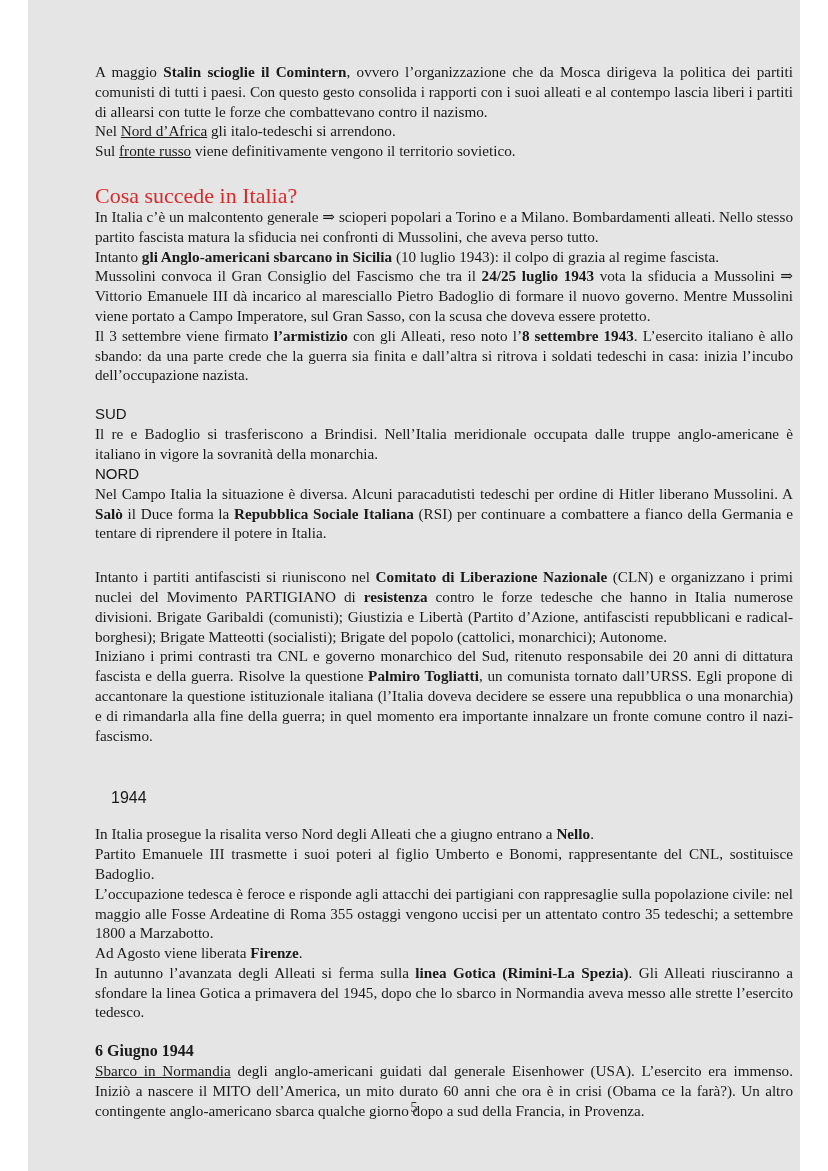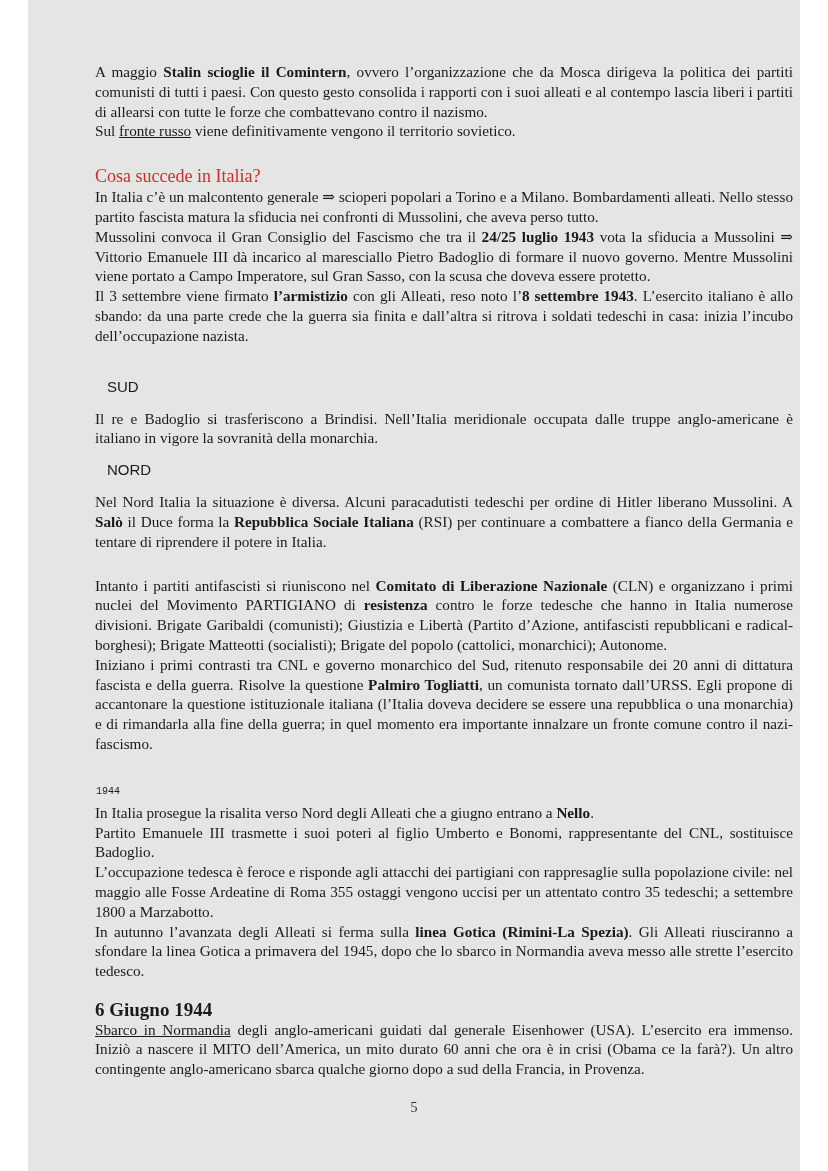--- a/index.html
+++ b/index.html
@@ -36,45 +36,45 @@
   b, .b {
     font-weight: bold;
   }
   .u {
     text-decoration: underline;
     text-underline-offset: 1px;
   }
   .heading-red {
     margin: 0;
     font-family: "Liberation Serif", "DejaVu Serif", serif;
-    font-size: 18px;
+    font-size: 22px;
     line-height: 22px;
     font-weight: normal;
     color: #d62b2b;
   }
   .sans-label {
-    margin: 12px;
+    margin: 0;
     font-family: "Liberation Sans", "DejaVu Sans", sans-serif;
     font-size: 15px;
     line-height: 20px;
     font-weight: normal;
     color: #1a1a1a;
   }
   .year-label {
-    margin: 1px;
-    font-family: Liberation Mono, monospace;
-    font-size: 10px;
+    margin: 16px;
+    font-family: Liberation Sans, sans-serif;
+    font-size: 16px;
     line-height: 21px;
     font-weight: normal;
     color: #1a1a1a;
   }
   .date-bold {
     margin: 0;
     font-family: "Liberation Serif", "DejaVu Serif", serif;
-    font-size: 19px;
+    font-size: 16px;
     line-height: 19.8px;
     font-weight: bold;
     color: #1a1a1a;
   }
   .gap-md { height: 19px; }
   .gap-lg { height: 24px; }
   .gap-xl { height: 26px; }
   .page-number {
     position: absolute;
     left: 0;
@@ -87,59 +87,62 @@
   }
 </style>
 </head>
 <body>
 
 <div class="page">
   <div class="content">
 
     <p class="para"><span>A maggio </span><b>Stalin scioglie il Comintern</b><span>, ovvero l’organizzazione che da Mosca dirigeva la politica dei partiti comunisti di tutti i paesi. Con questo gesto consolida i rapporti con i suoi alleati e al contempo lascia liberi i partiti di allearsi con tutte le forze che combattevano contro il nazismo.</span></p>
 
+    <p class="para"><span>Nel </span><span class="u">Nord d’Africa</span><span> gli italo-tedeschi si arrendono.</span></p>
 
     <p class="para"><span>Sul </span><span class="u">fronte russo</span><span> viene definitivamente vengono il territorio sovietico.</span></p>
 
     <div class="gap-lg"></div>
 
     <h2 class="heading-red">Cosa succede in Italia?</h2>
 
     <p class="para">In Italia c’è un malcontento generale ⇒ scioperi popolari a Torino e a Milano. Bombardamenti alleati. Nello stesso partito fascista matura la sfiducia nei confronti di Mussolini, che aveva perso tutto.</p>
 
+    <p class="para"><span>Intanto </span><b>gli Anglo-americani sbarcano in Sicilia</b><span> (10 luglio 1943): il colpo di grazia al regime fascista.</span></p>
 
     <p class="para"><span>Mussolini convoca il Gran Consiglio del Fascismo che tra il  </span><b>24/25 luglio 1943</b><span> vota la sfiducia a Mussolini ⇒ Vittorio Emanuele III dà incarico al maresciallo Pietro Badoglio di formare il nuovo governo. Mentre Mussolini viene portato a Campo Imperatore, sul Gran Sasso, con la scusa che doveva essere protetto.</span></p>
 
     <p class="para"><span>Il 3 settembre viene firmato </span><b>l’armistizio</b><span> con gli Alleati, reso noto l’</span><b>8 settembre 1943</b><span>. L’esercito italiano è allo sbando: da una parte crede che la guerra sia finita e dall’altra si ritrova i soldati tedeschi in casa: inizia l’incubo dell’occupazione nazista.</span></p>
 
     <div class="gap-md"></div>
 
     <p class="sans-label">SUD</p>
     <p class="para">Il re e Badoglio si trasferiscono a Brindisi. Nell’Italia meridionale occupata dalle truppe anglo-americane è italiano in vigore la sovranità della monarchia.</p>
 
     <p class="sans-label">NORD</p>
-    <p class="para"><span>Nel Nord Italia la situazione è diversa. Alcuni paracadutisti tedeschi per ordine di Hitler liberano Mussolini. A </span><b>Salò</b><span> il Duce forma la </span><b>Repubblica Sociale Italiana</b><span> (RSI) per continuare a combattere a fianco della Germania e tentare di riprendere il potere in Italia.</span></p>
+    <p class="para"><span>Nel Campo Italia la situazione è diversa. Alcuni paracadutisti tedeschi per ordine di Hitler liberano Mussolini. A </span><b>Salò</b><span> il Duce forma la </span><b>Repubblica Sociale Italiana</b><span> (RSI) per continuare a combattere a fianco della Germania e tentare di riprendere il potere in Italia.</span></p>
 
     <div class="gap-lg"></div>
 
 
     <p class="para"><span>Intanto i partiti antifascisti si riuniscono nel </span><b>Comitato di Liberazione Nazionale</b><span> (CLN) e organizzano i primi nuclei del Movimento PARTIGIANO di </span><b>resistenza</b><span> contro le forze tedesche che hanno in Italia numerose divisioni. Brigate Garibaldi (comunisti); Giustizia e Libertà (Partito d’Azione, antifascisti repubblicani e radical-borghesi); Brigate Matteotti (socialisti); Brigate del popolo (cattolici, monarchici); Autonome.</span></p>
 
     <p class="para"><span>Iniziano i primi contrasti tra CNL e governo monarchico del Sud, ritenuto responsabile dei 20 anni di dittatura fascista e della guerra. Risolve la questione </span><b>Palmiro Togliatti</b><span>, un comunista tornato dall’URSS. Egli propone di accantonare la questione istituzionale italiana (l’Italia doveva decidere se essere una repubblica o una monarchia) e di rimandarla alla fine della guerra; in quel momento era importante innalzare un fronte comune contro il nazi-fascismo.</span></p>
 
     <div class="gap-xl"></div>
 
     <p class="year-label">1944</p>
 
     <p class="para"><span>In Italia prosegue la risalita verso Nord degli Alleati che a giugno entrano a </span><b>Nello</b><span>.</span></p>
 
     <p class="para">Partito Emanuele III trasmette i suoi poteri al figlio Umberto e Bonomi, rappresentante del CNL, sostituisce Badoglio.</p>
 
     <p class="para">L’occupazione tedesca è feroce e risponde agli attacchi dei partigiani con rappresaglie sulla popolazione civile: nel maggio alle Fosse Ardeatine di Roma 355 ostaggi vengono uccisi per un attentato contro 35 tedeschi; a settembre 1800 a Marzabotto.</p>
 
+    <p class="para"><span>Ad Agosto viene liberata </span><b>Firenze</b><span>.</span></p>
 
     <p class="para"><span>In autunno l’avanzata degli Alleati si ferma sulla </span><b>linea Gotica (Rimini-La Spezia)</b><span>. Gli Alleati riusciranno a sfondare la linea Gotica a primavera del 1945, dopo che lo sbarco in Normandia aveva messo alle strette l’esercito tedesco.</span></p>
 
     <div class="gap-md"></div>
 
     <p class="date-bold">6 Giugno 1944</p>
 
     <p class="para"><span class="u">Sbarco in Normandia</span><span> degli anglo-americani guidati dal generale Eisenhower (USA). L’esercito era immenso. Iniziò a nascere il MITO dell’America, un mito durato 60 anni che ora è in crisi (Obama ce la farà?). Un altro contingente anglo-americano sbarca qualche giorno dopo a sud della Francia, in Provenza.</span></p>
 
   </div>

